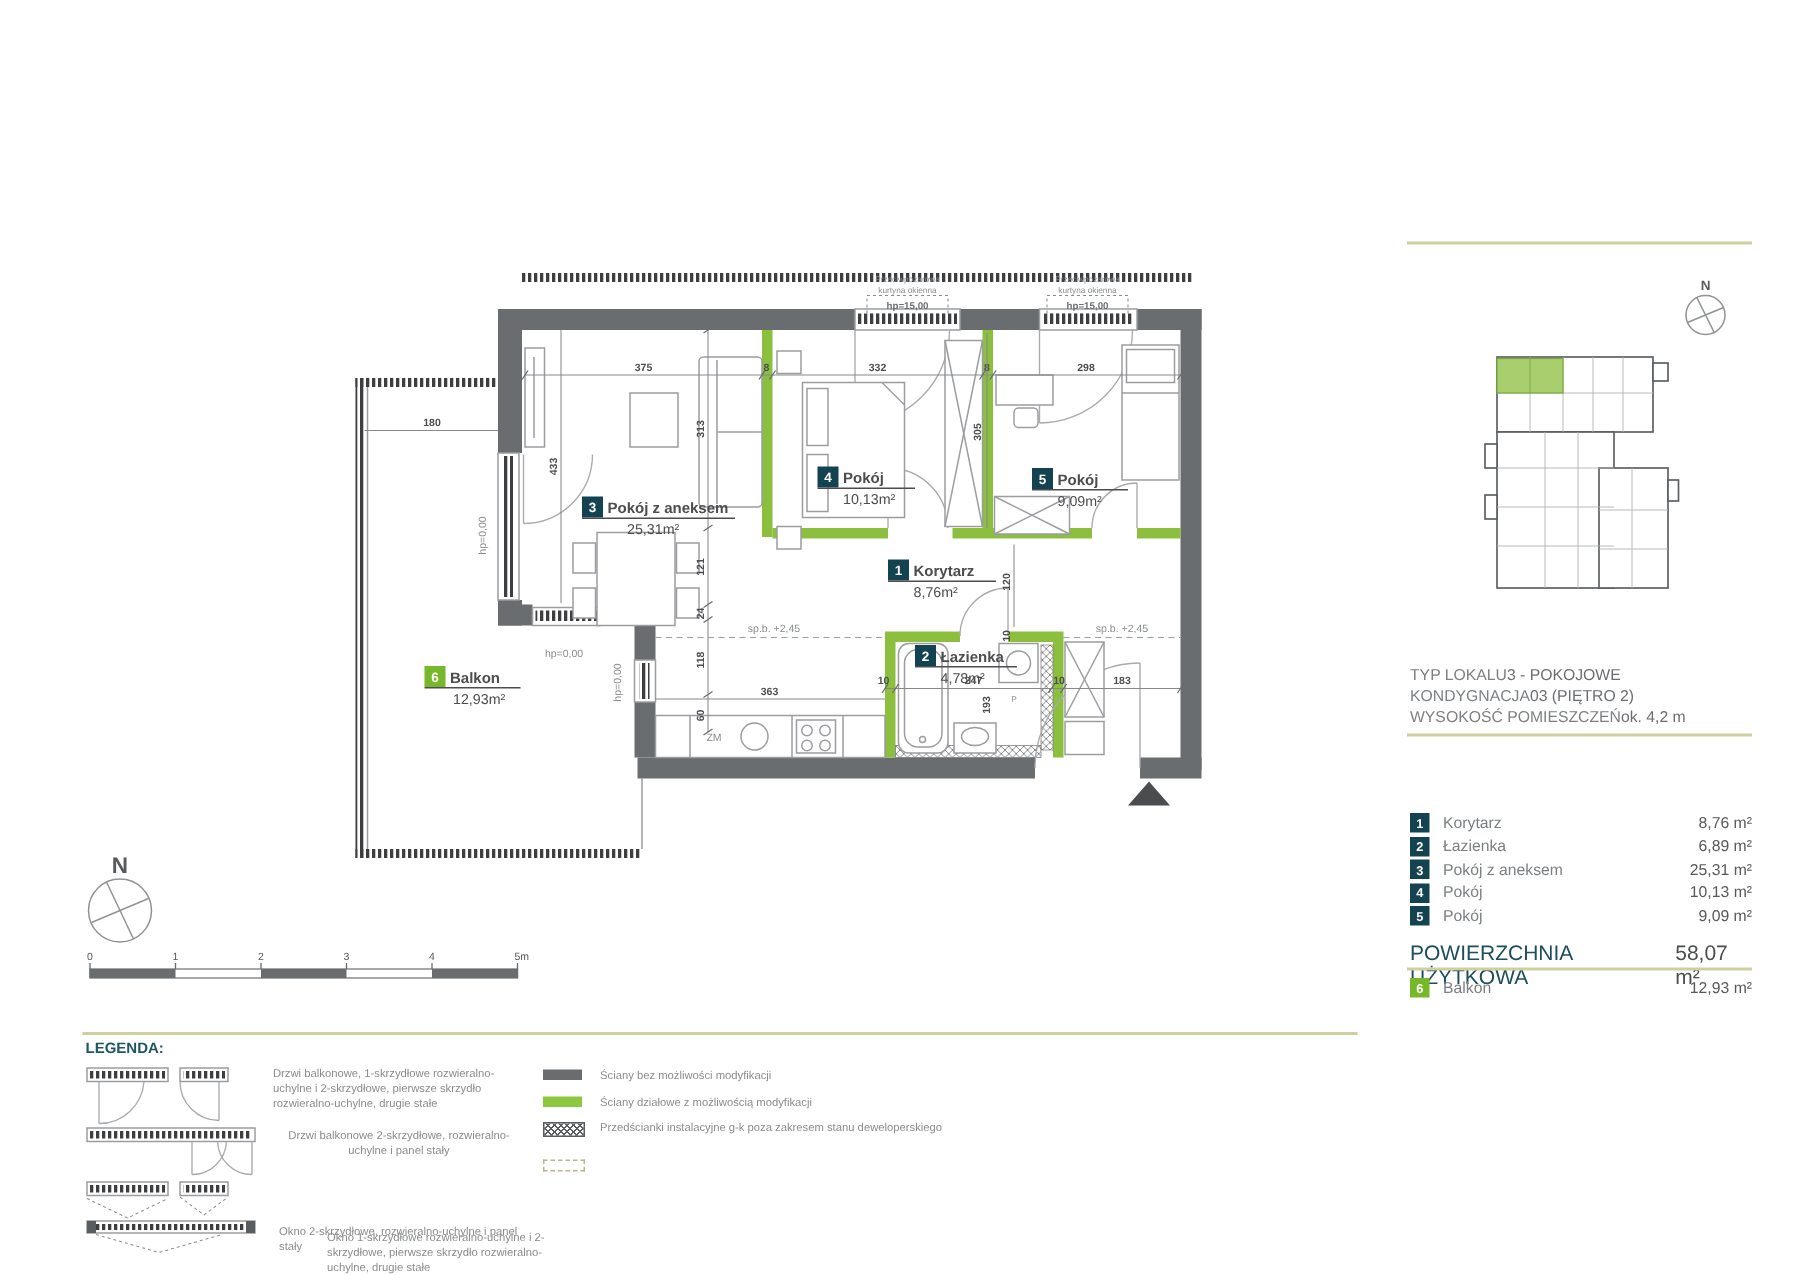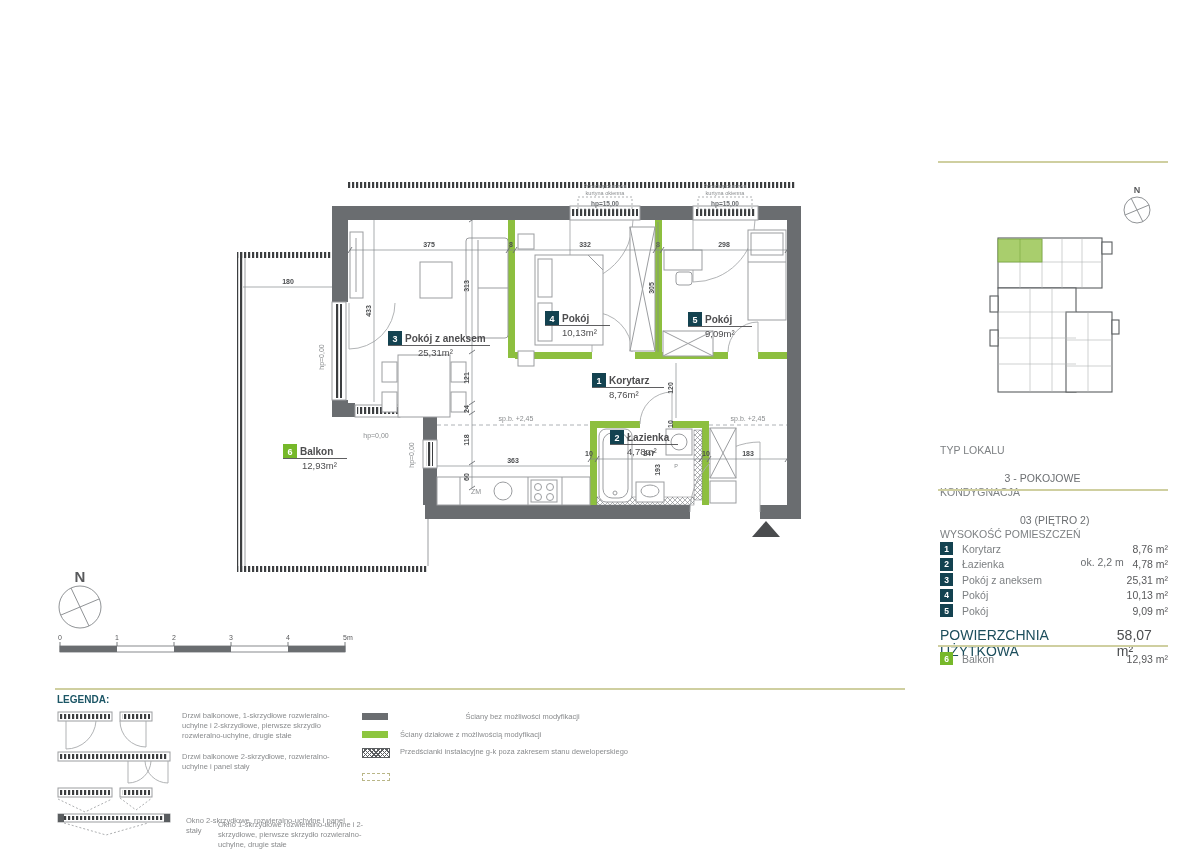--- a/index.html
+++ b/index.html
@@ -34,21 +34,21 @@
   .north{font-size:15px;font-weight:bold;fill:#58595b;text-anchor:middle;}
   .north-s{font-size:9px;font-weight:bold;fill:#58595b;text-anchor:middle;}
   .comp{stroke:#909396;stroke-width:1;fill:none;}
 
   
   .sb-title{position:absolute;left:938px;top:133px;width:232px;font-size:12.5px;font-weight:bold;
             color:#1c5666;letter-spacing:0.2px;}
   .rule{position:absolute;height:2px;background:#cfcfa0;}
   .sb-details{position:absolute;left:940px;top:443px;width:228px;}
   .sb-row{display:flex;justify-content:flex-start;font-size:10.5px;color:#7d8083;line-height:14px;}
-  .sb-row .val{color:#6b6e71;margin-top:28px;}
+  .sb-row .val{color:#6b6e71;}
   .sb-list{position:absolute;left:940px;top:541px;width:228px;}
   .room-row{display:flex;align-items:center;height:15.5px;font-size:10.5px;color:#7d8083;}
   .bsq{width:13px;height:13px;background:#134250;color:#fff;font-size:8.5px;font-weight:bold;
        display:flex;align-items:center;justify-content:center;flex:0 0 13px;}
   .bsq.green{background:#76b82a;}
   .room-row .nm{flex:1;margin-left:9px;}
   .room-row .ar{color:#58595b;}
   .total-row{position:absolute;left:940px;top:627px;width:228px;display:flex;justify-content:center;
              font-size:14px;font-weight:normal;color:#1d4e5c;}
   .total-row .ar{color:#4c4e50;}
@@ -464,35 +464,35 @@
   <div class="sb-row">
     <span>TYP LOKALU</span>
     <span class="val">3 - POKOJOWE</span>
   </div>
   <div class="sb-row">
     <span>KONDYGNACJA</span>
     <span class="val">03 (PIĘTRO 2)</span>
   </div>
   <div class="sb-row">
     <span>WYSOKOŚĆ POMIESZCZEŃ</span>
-    <span class="val">ok. 2,2 m</span>
+    <span class="val">ok. 4,2 m</span>
   </div>
 </div>
 <div class="rule" style="left:938px;top:489px;width:230px;"></div>
 
 <div class="sb-list">
   <div class="room-row">
     <span class="bsq">1</span>
     <span class="nm">Korytarz</span>
     <span class="ar">8,76 m²</span>
   </div>
   <div class="room-row">
     <span class="bsq">2</span>
     <span class="nm">Łazienka</span>
-    <span class="ar">4,78 m²</span>
+    <span class="ar">6,89 m²</span>
   </div>
   <div class="room-row">
     <span class="bsq">3</span>
     <span class="nm">Pokój z aneksem</span>
     <span class="ar">25,31 m²</span>
   </div>
   <div class="room-row">
     <span class="bsq">4</span>
     <span class="nm">Pokój</span>
     <span class="ar">10,13 m²</span>
@@ -515,26 +515,26 @@
     <span class="bsq green">6</span>
     <span class="nm">Balkon</span>
     <span class="ar">12,93 m²</span>
   </div>
 </div>
 
 <div class="rule" style="left:55px;top:688px;width:850px;height:1.5px;"></div>
 <div class="legend-title">LEGENDA:</div>
 
 <div class="lg-text" style="left:182px;top:711px;width:168px;">Drzwi balkonowe, 1-skrzydłowe rozwieralno-uchylne i 2-skrzydłowe, pierwsze skrzydło rozwieralno-uchylne, drugie stałe</div>
-<div class="lg-text" style="left:182px;top:752px;width:168px;">Drzwi balkonowe 2-skrzydłowe, rozwieralno-uchylne i panel stały</div>
+<div class="lg-text" style="left:182px;top:752px;width:168px;text-align:center;">Drzwi balkonowe 2-skrzydłowe, rozwieralno-uchylne i panel stały</div>
 <div class="lg-text" style="left:182px;top:820px;width:168px;margin-left:36px;">Okno 1-skrzydłowe rozwieralno-uchylne i 2-skrzydłowe, pierwsze skrzydło rozwieralno-uchylne, drugie stałe</div>
 <div class="lg-text" style="left:186px;top:816px;width:168px;">Okno 2-skrzydłowe, rozwieralno-uchylne i panel stały</div>
 
 <div class="swatch sw-dark" style="left:362px;top:713px;"></div>
-<div class="lg-text" style="left:400px;top:712px;width:245px;text-align:center;">Ściany bez możliwości modyfikacji</div>
+<div class="lg-text" style="left:400px;top:712px;width:245px;">Ściany bez możliwości modyfikacji</div>
 
 <div class="swatch sw-green" style="left:362px;top:731px;"></div>
 <div class="lg-text" style="left:400px;top:730px;width:245px;">Ściany działowe z możliwością modyfikacji</div>
 
 <div class="swatch sw-hatch" style="left:362px;top:748px;"></div>
 <div class="lg-text" style="left:400px;top:747px;width:245px;">Przedścianki instalacyjne g-k poza zakresem stanu deweloperskiego</div>
 
 <div class="swatch sw-dash" style="left:362px;top:773px;"></div>
 
 </div>

